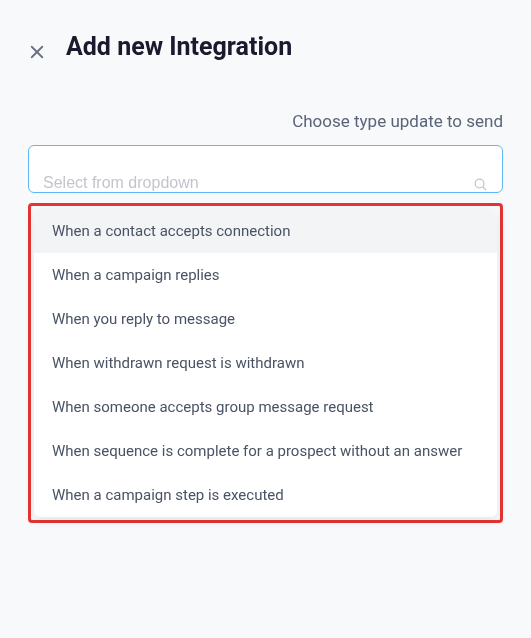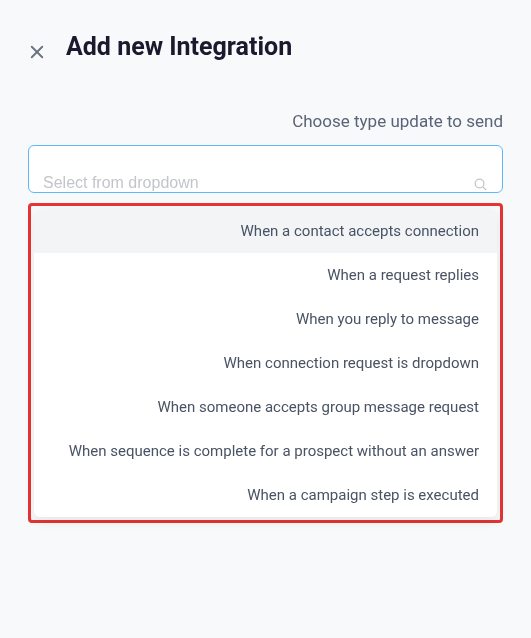--- a/index.html
+++ b/index.html
@@ -78,21 +78,20 @@
       border: 3px solid #e63333;
       border-radius: 4px;
       margin-top: 10px;
       padding: 3px 3px 3px 3px;
     }
     .dropdown-list {
       background: #fff;
       border-radius: 6px;
       box-shadow: 0 4px 12px rgba(0,0,0,0.08);
       overflow: hidden;
-      text-align: right;
     }
     .dropdown-item {
       padding: 13px 18px;
       font-size: 15px;
       color: #4a5364;
       cursor: pointer;
       white-space: nowrap;
       overflow: hidden;
       text-overflow: ellipsis;
     }
@@ -121,20 +120,20 @@
     <svg viewBox="0 0 24 24" fill="none" stroke="currentColor" stroke-width="2">
       <circle cx="10.5" cy="10.5" r="7"></circle>
       <line x1="21" y1="21" x2="16" y2="16"></line>
     </svg>
   </div>
 </div>
 
 <div class="highlight-box">
   <div class="dropdown-list">
     <div class="dropdown-item">When a contact accepts connection</div>
-    <div class="dropdown-item">When a request replies</div>
+    <div class="dropdown-item">When a campaign replies</div>
     <div class="dropdown-item">When you reply to message</div>
-    <div class="dropdown-item">When connection request is dropdown</div>
+    <div class="dropdown-item">When withdrawn request is withdrawn</div>
     <div class="dropdown-item">When someone accepts group message request</div>
     <div class="dropdown-item">When sequence is complete for a prospect without an answer</div>
     <div class="dropdown-item">When a campaign step is executed</div>
   </div>
 </div>
 
 </body></html>

